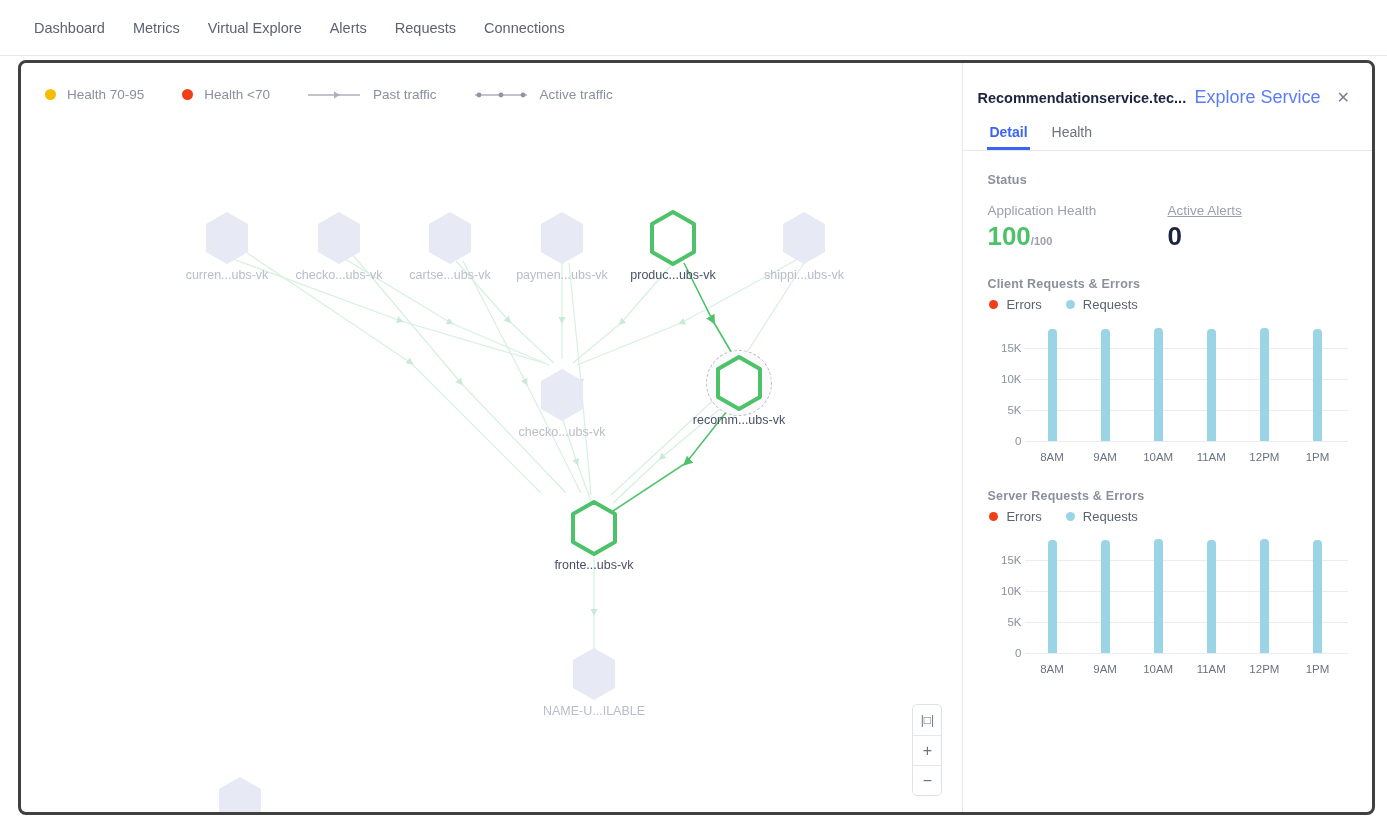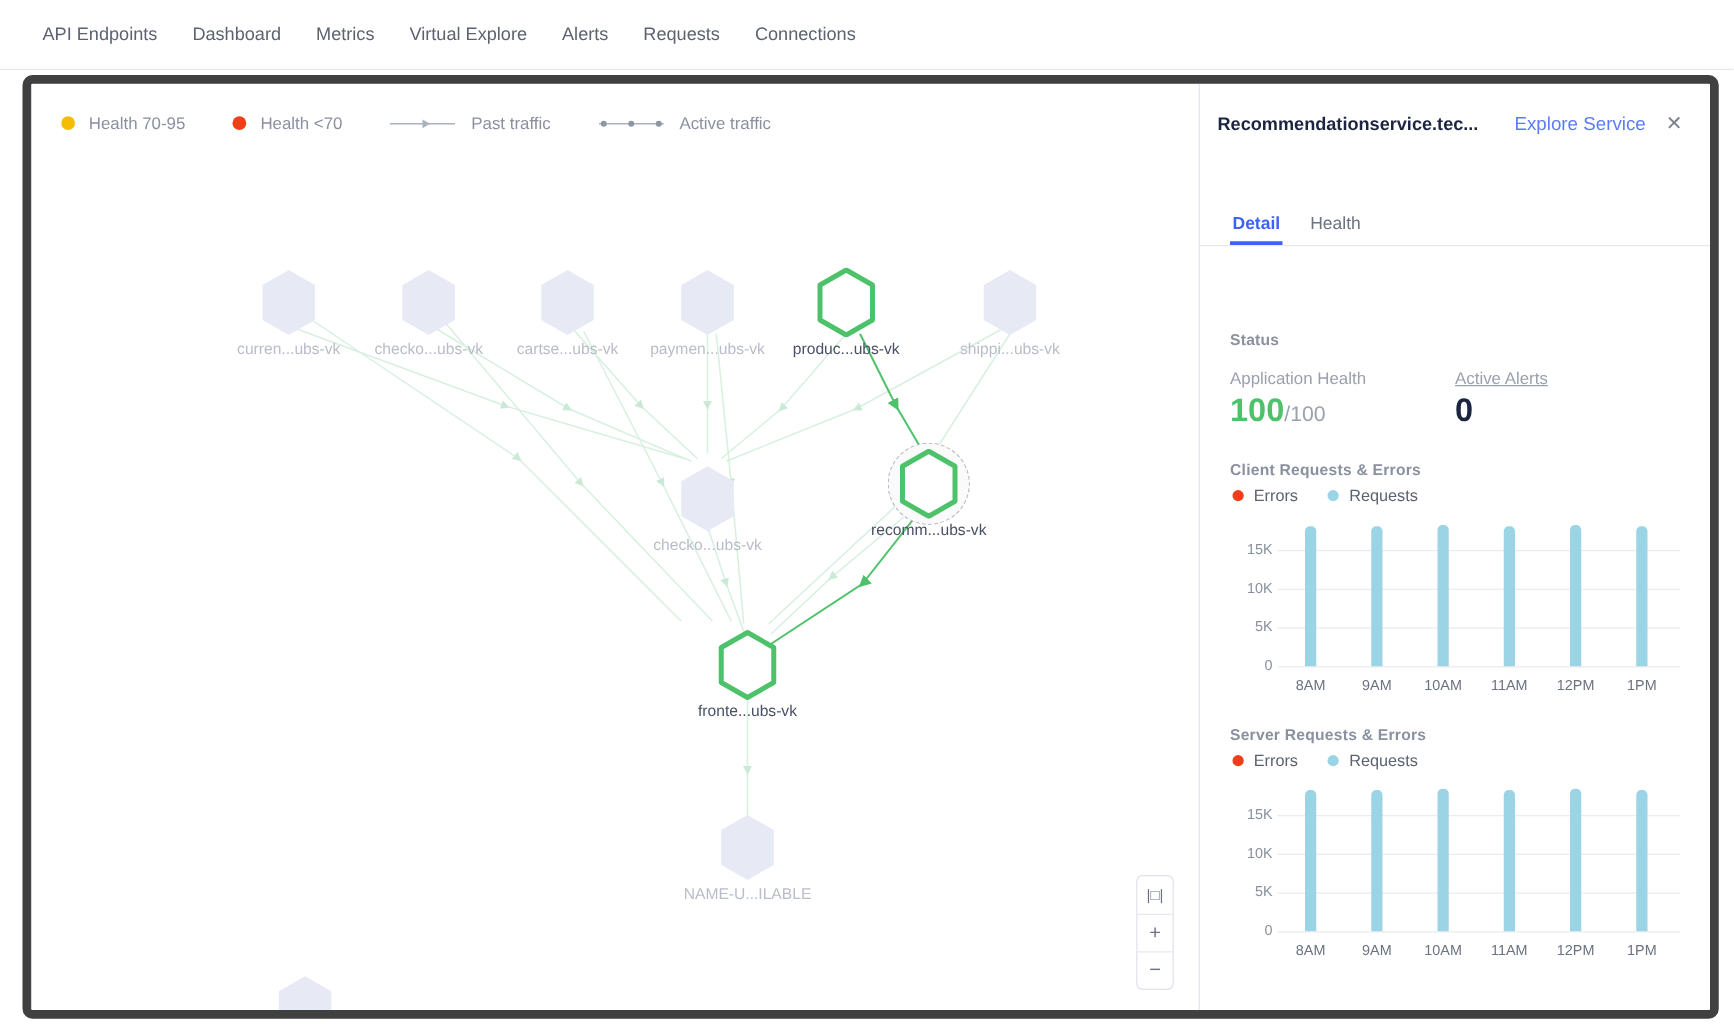--- a/index.html
+++ b/index.html
@@ -37,22 +37,22 @@
 
   
   .body-wrap {
     height: 771px;
     padding: 4px 12px 12px 18px;
     display: flex;
   }
   .card {
     flex: 1;
     display: flex;
-    background: #c4b5fd;
-    border: 7px solid #404040;
+    background: #a21caf;
+    border: 3px solid #404040;
     border-radius: 8px;
     overflow: hidden;
     position: relative;
   }
 
   
   .graph-pane {
     position: relative;
     width: 954px;
     background: #ffffff;
@@ -108,33 +108,33 @@
     cursor: pointer;
     font-size: 16px;
   }
   .zoom-btn + .zoom-btn { border-top: 1px solid #e6e8ee; }
 
   
   .detail-pane {
     width: 415px;
     border-left: 1px solid #e6e8ee;
     background: #ffffff;
-    display: flex; flex-direction: column; gap: 46px;
+    display: flex; flex-direction: column;
   }
   .dp-head {
     display: flex; align-items: center;
     padding: 24px 22px 0 14px;
   }
   .dp-title {
     font-size: 14.5px; font-weight: bold; color: #1c2440;
     white-space: nowrap; overflow: hidden;
   }
   .dp-explore {
     margin-left: auto; margin-right: 16px;
-    font-size: 15px; color: #5b7cf7; cursor: pointer; white-space: nowrap;
+    font-size: 18px; color: #5b7cf7; cursor: pointer; white-space: nowrap;
   }
   .dp-close { color: #7b8192; cursor: pointer; line-height: 1; }
   .dp-tabs {
     display: flex; padding: 0 14px;
     border-bottom: 1px solid #e6e8ee;
     margin-top: 16px;
   }
   .dp-tab {
     padding: 0 12px 10px 12px;
     font-size: 14px; color: #6b7280; cursor: pointer; position: relative;
@@ -147,21 +147,21 @@
   .dp-body { padding: 22px 24px 0 24px; overflow: hidden; }
   .sec-title {
     font-size: 12.5px; font-weight: bold; color: #8a909e;
     letter-spacing: .2px; margin-bottom: 16px;
   }
   .status-row { display: flex; }
   .status-col { width: 180px; }
   .status-lab { font-size: 13.5px; color: #9aa0ad; }
   .status-lab.linked { text-decoration: underline; color: #9aa0ad; cursor: pointer; }
   .status-val { margin-top: 4px; font-size: 26px; font-weight: bold; line-height: 1.1; }
-  .status-val .suffix { font-size: 17px; font-weight: normal; color: #9aa0ad; }
+  .status-val .suffix { font-size: 11px; font-weight: bold; color: #9aa0ad; }
 
   
   .chart-block { margin-top: 26px; }
   .chart-legend { display: flex; align-items: center; margin: 6px 0 6px 2px; }
   .cl-item { display: flex; align-items: center; margin-right: 24px; font-size: 13px; color: #5b6270; }
   .cl-dot { width: 9px; height: 9px; border-radius: 50%; margin-right: 8px; }
   .chart { position: relative; height: 145px; }
   .c-ylab {
     position: absolute; left: 0; width: 34px; text-align: right;
     font-size: 11.5px; color: #8a909e; transform: translateY(-50%);
@@ -176,23 +176,20 @@
   .c-xaxis {
     position: absolute; left: 38px; right: 4px; bottom: 0;
     display: flex;
   }
   .c-xlab { flex: 1; text-align: center; font-size: 11.5px; color: #6b7280; }
 </style>
 </head>
 <body>
 
 <div class="tabbar" id="tabbar">
-    <div class="tab">
-      <span>API Endpoints</span>
-    </div>
     <div class="tab">
       <span>Dashboard</span>
     </div>
     <div class="tab">
       <span>Metrics</span>
     </div>
     <div class="tab">
       <span>Virtual Explore</span>
     </div>
     <div class="tab">

